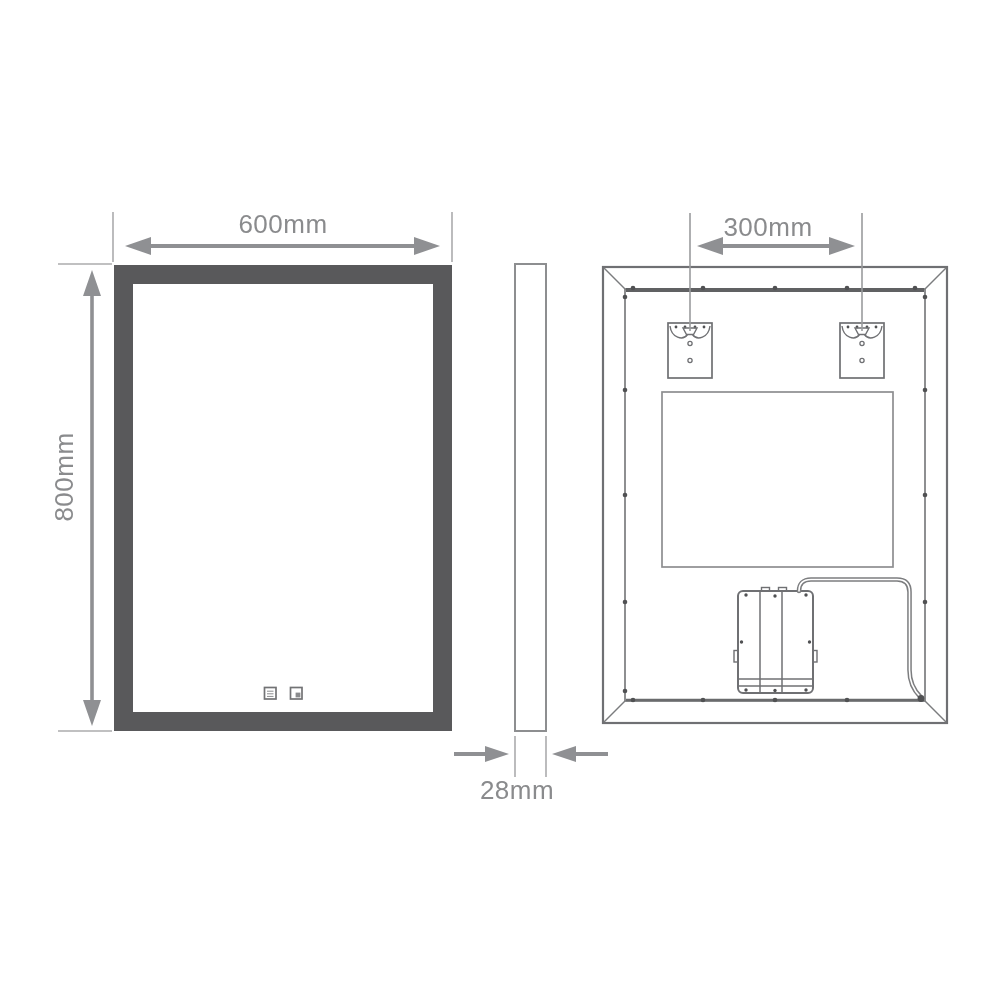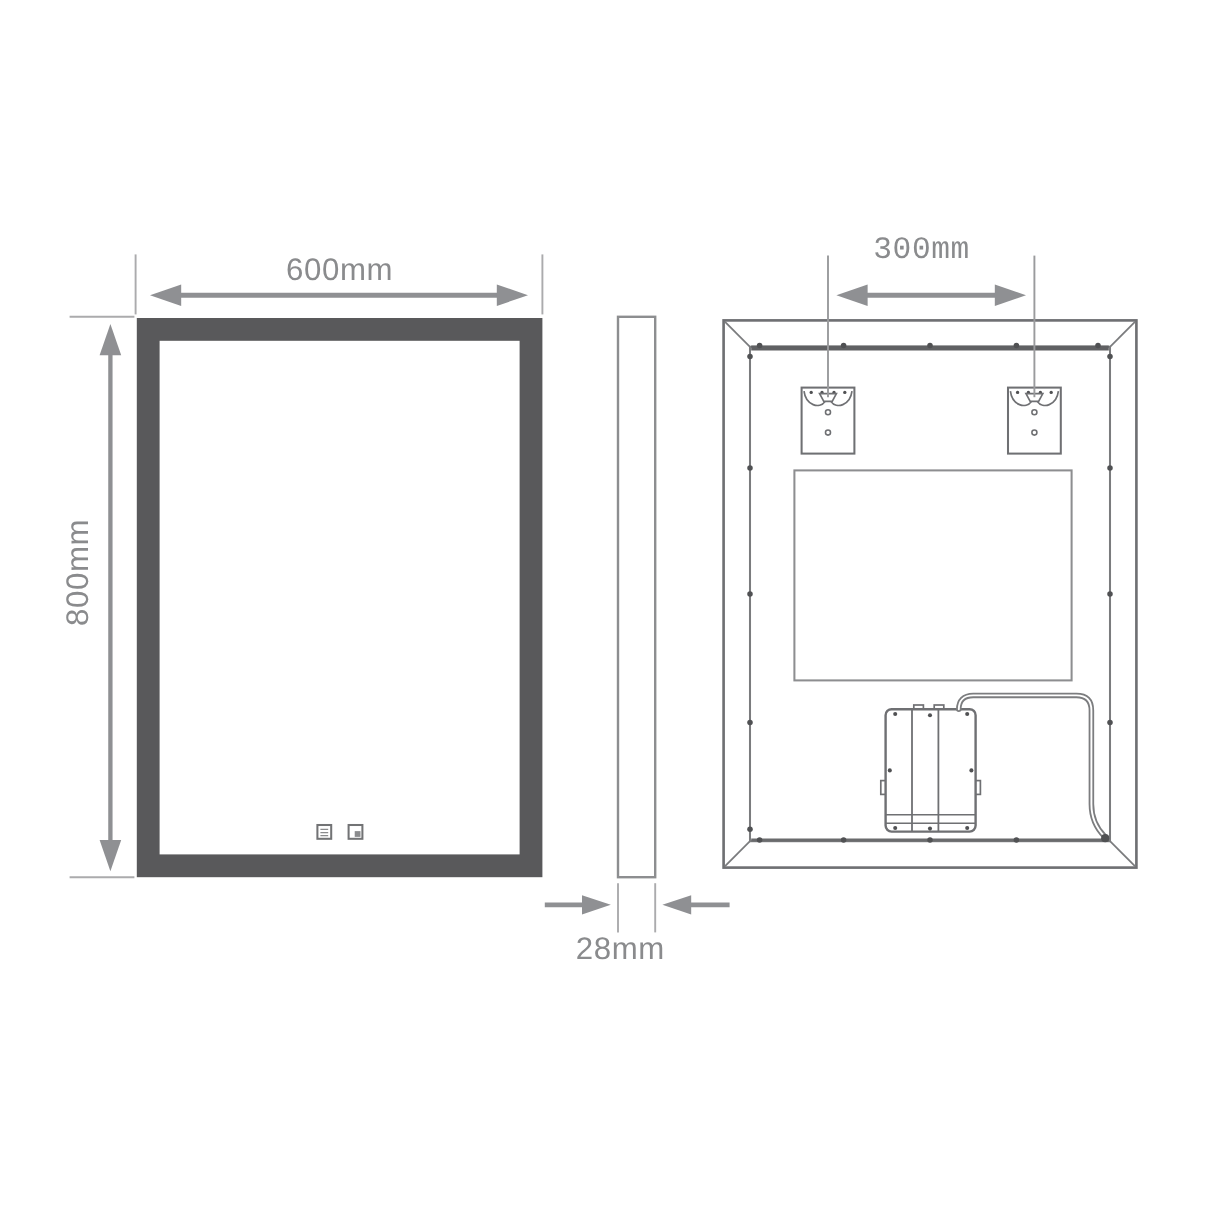--- a/index.html
+++ b/index.html
@@ -188,15 +188,15 @@
       <polygon points="855,246 829,237 829,255" fill="#8f9093"></polygon>
     </g>
   </svg>
 
   <div class="dim-label" style="left:223px; top:209px; width:120px; height:30px;">600mm</div>
 
   <div class="dim-label rotated" style="left:4px; top:462px; width:120px; height:30px;">800mm</div>
 
   <div class="dim-label" style="left:457px; top:775px; width:120px; height:30px;">28mm</div>
 
-  <div class="dim-label" style="left:708px; top:193px; width:120px; height:30px;font-family:Liberation Mono, monospace;">300mm</div>
+  <div class="dim-label" style="left:708px; top:212px; width:120px; height:30px;">300mm</div>
 
 </div>
 
 </body></html>

